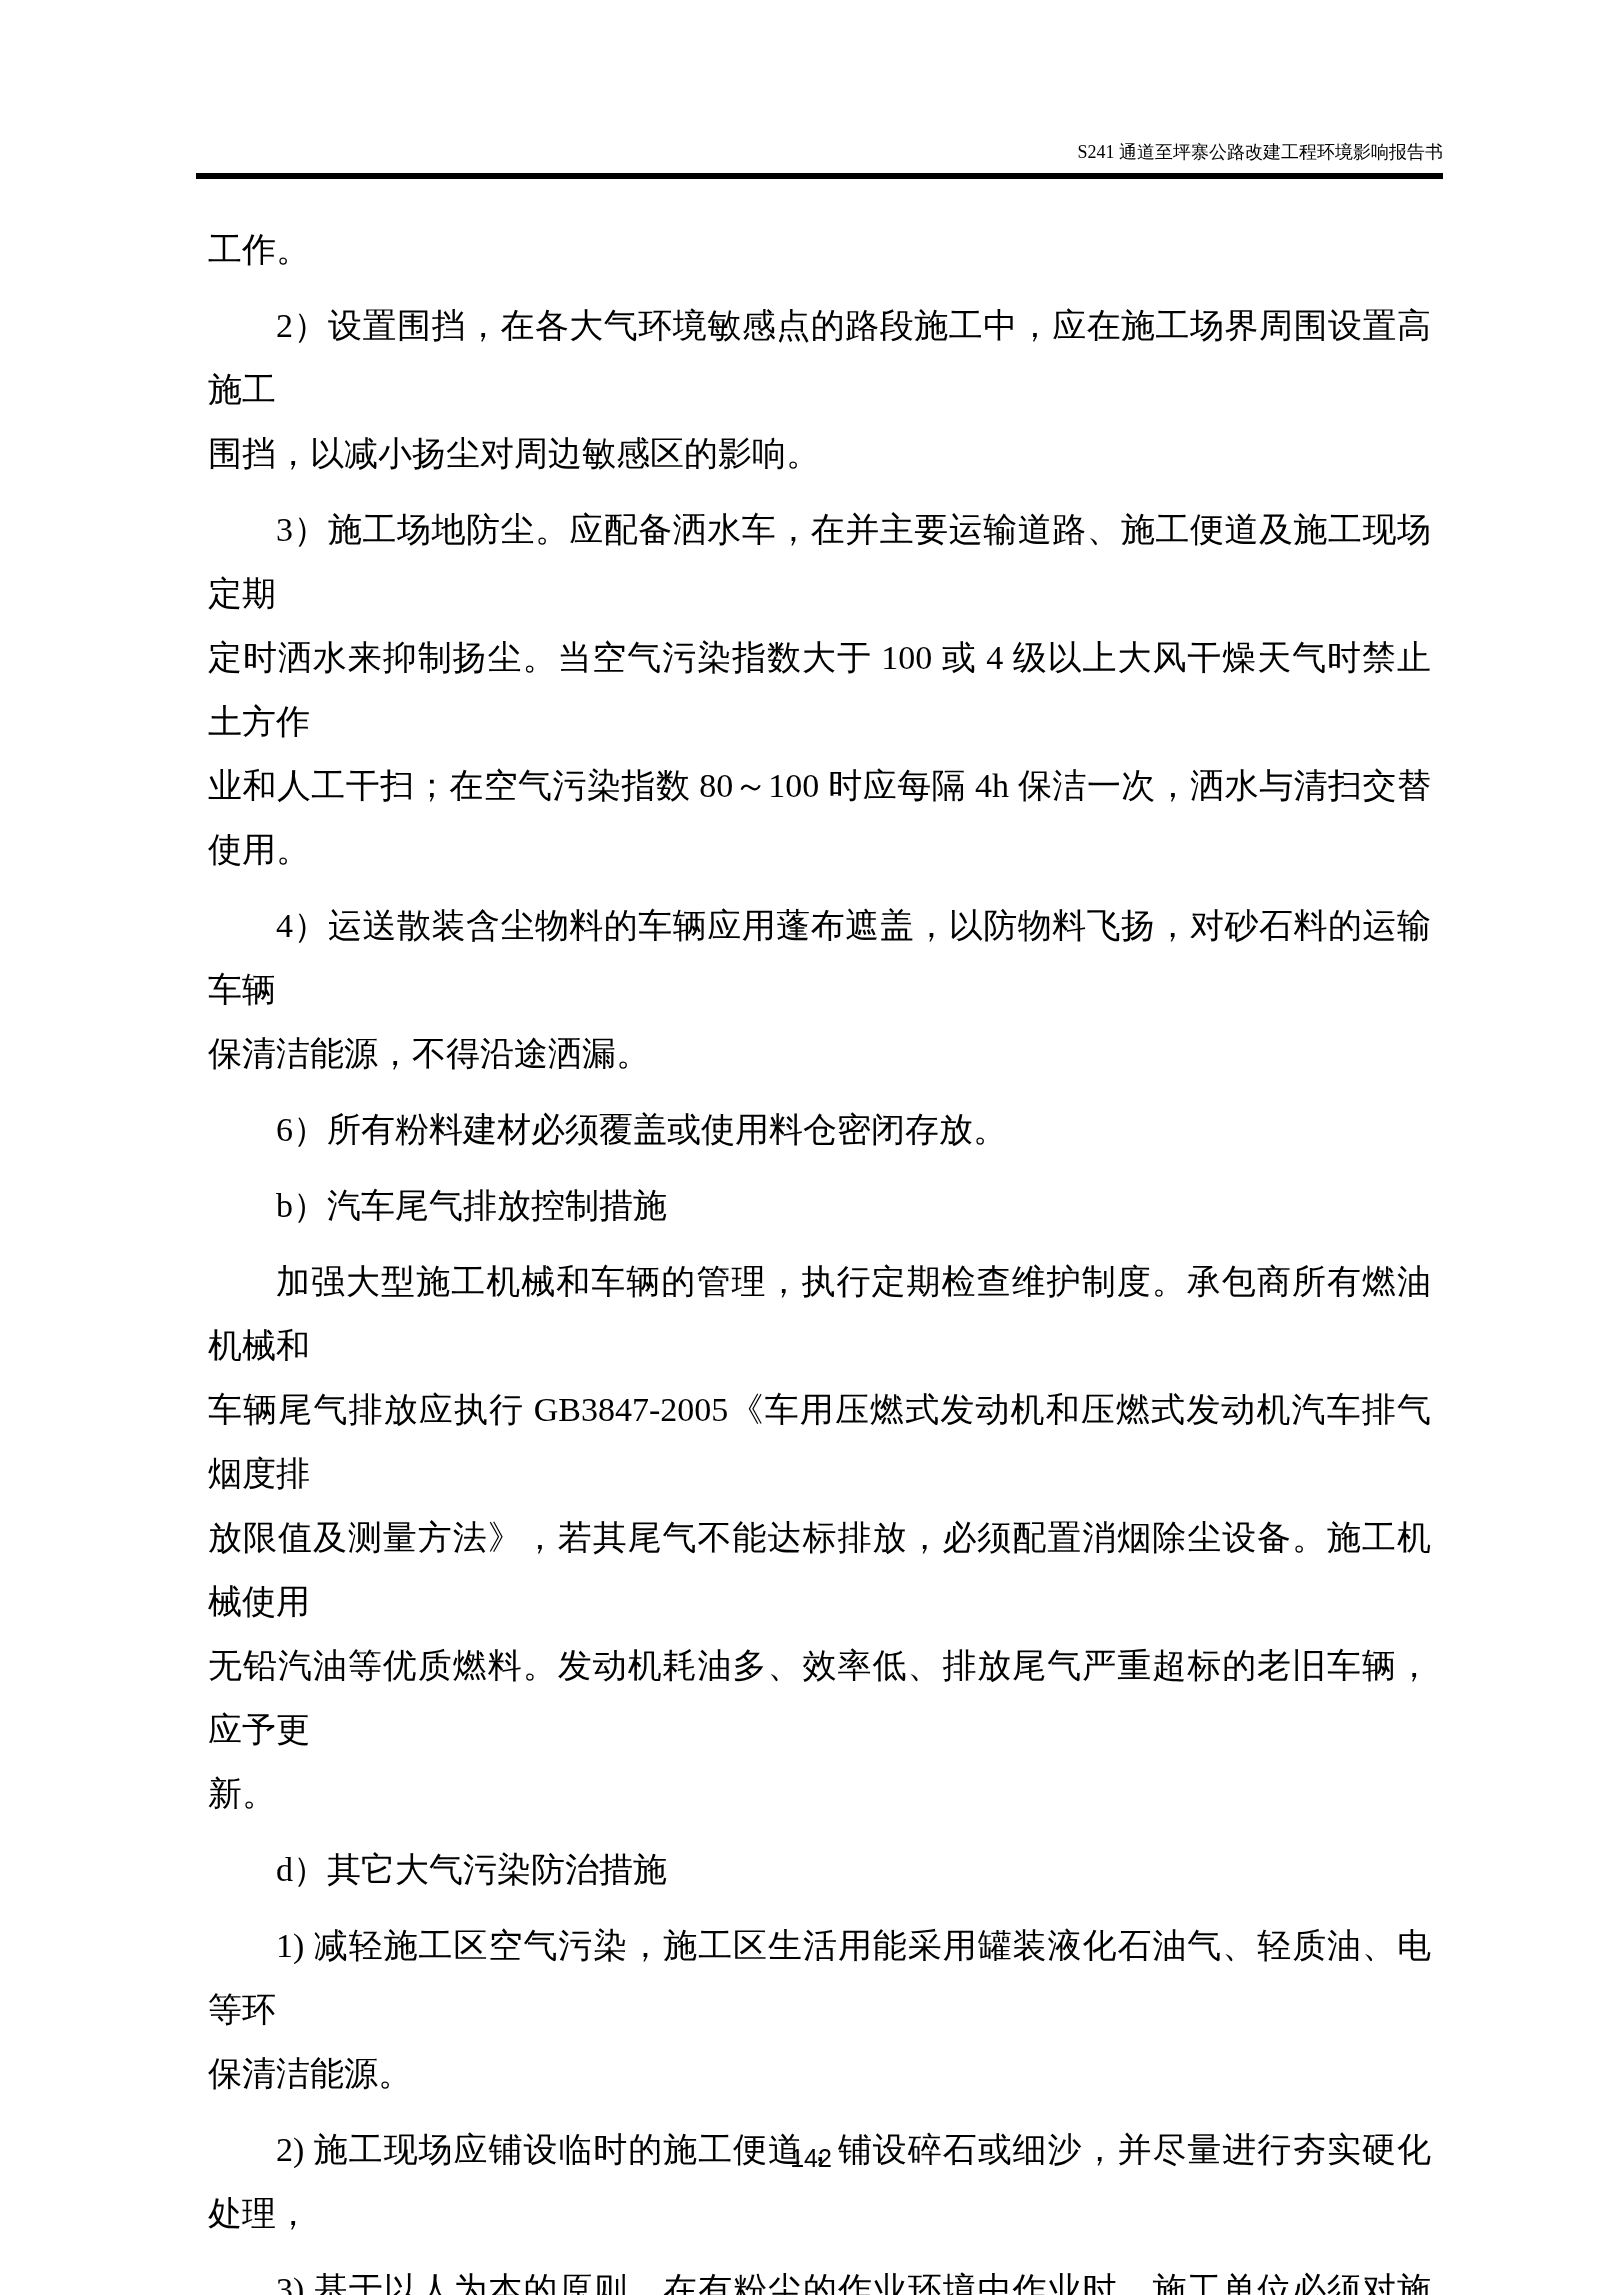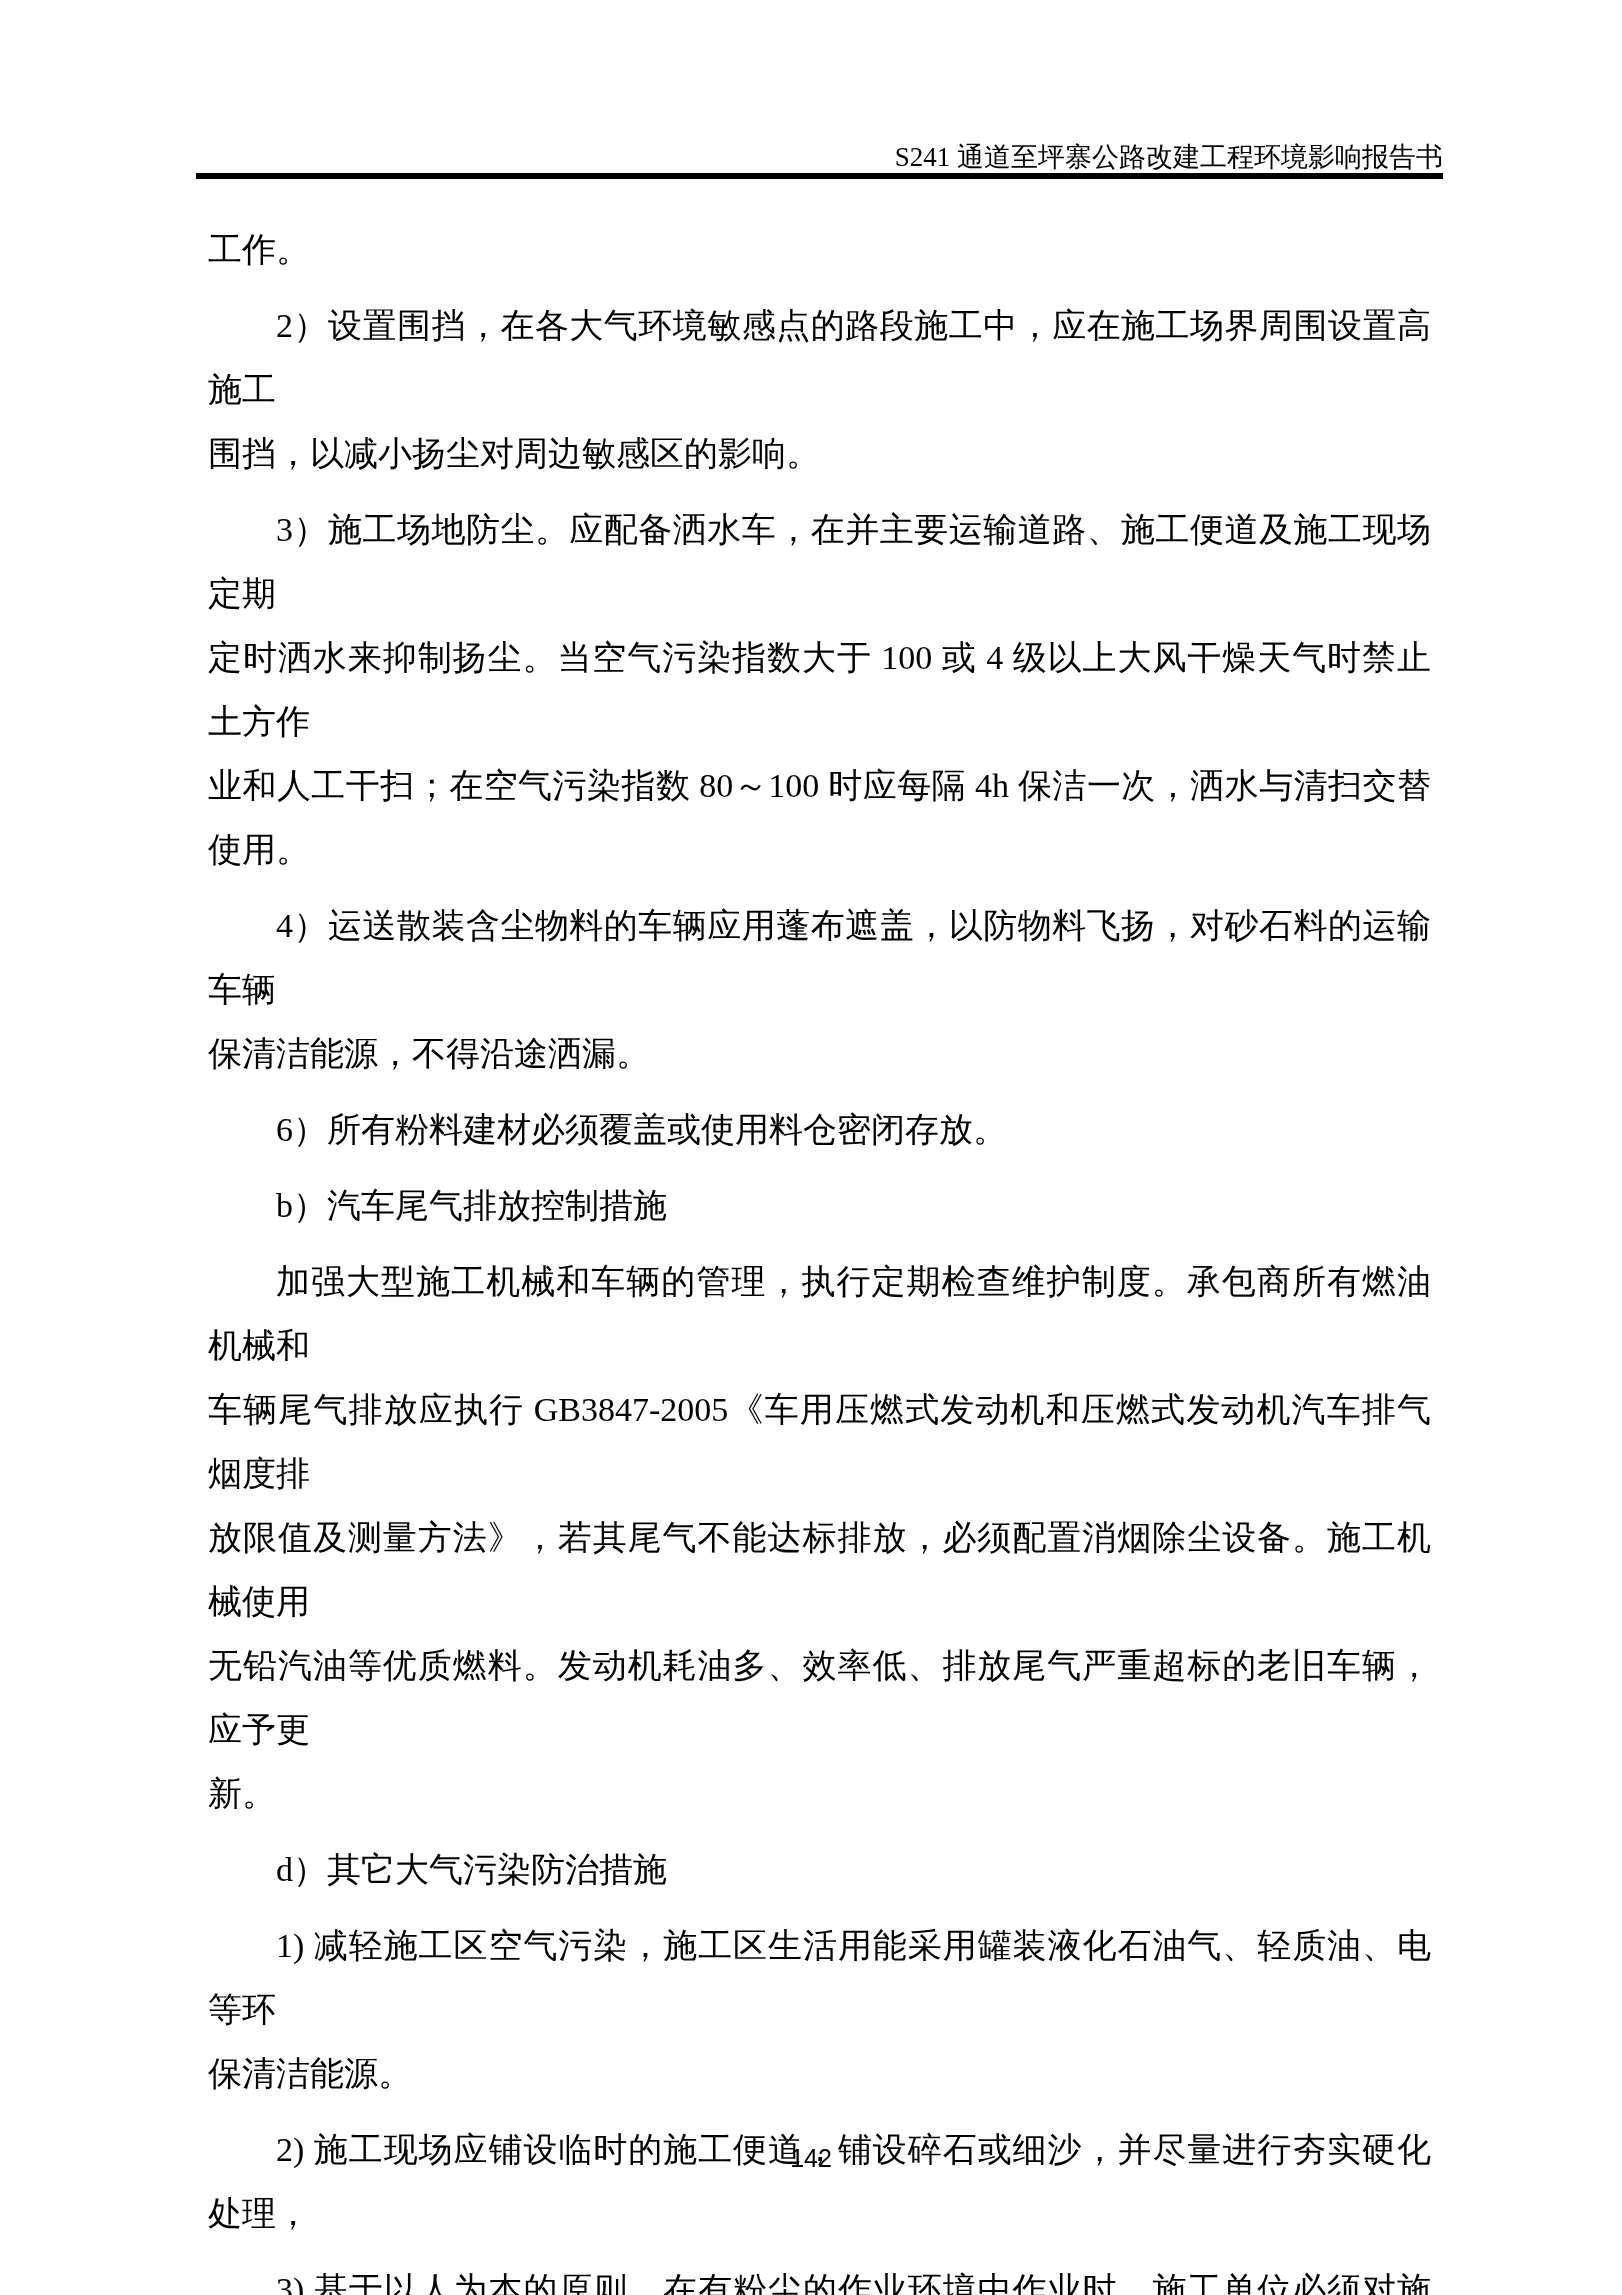--- a/index.html
+++ b/index.html
@@ -18,21 +18,21 @@
   .page {
     position: absolute;
     inset: 0;
     background: #ffffff;
   }
   
   .header-title {
     position: absolute;
     top: 143px;
     right: 179px;
-    font-size: 27px;
+    font-size: 18px;
     line-height: 1.1;
     white-space: nowrap;
     margin-left: 7px;
   }
   .header-rule {
     position: absolute;
     top: 173px;
     left: 196px;
     width: 1247px;
     height: 5.9px;

